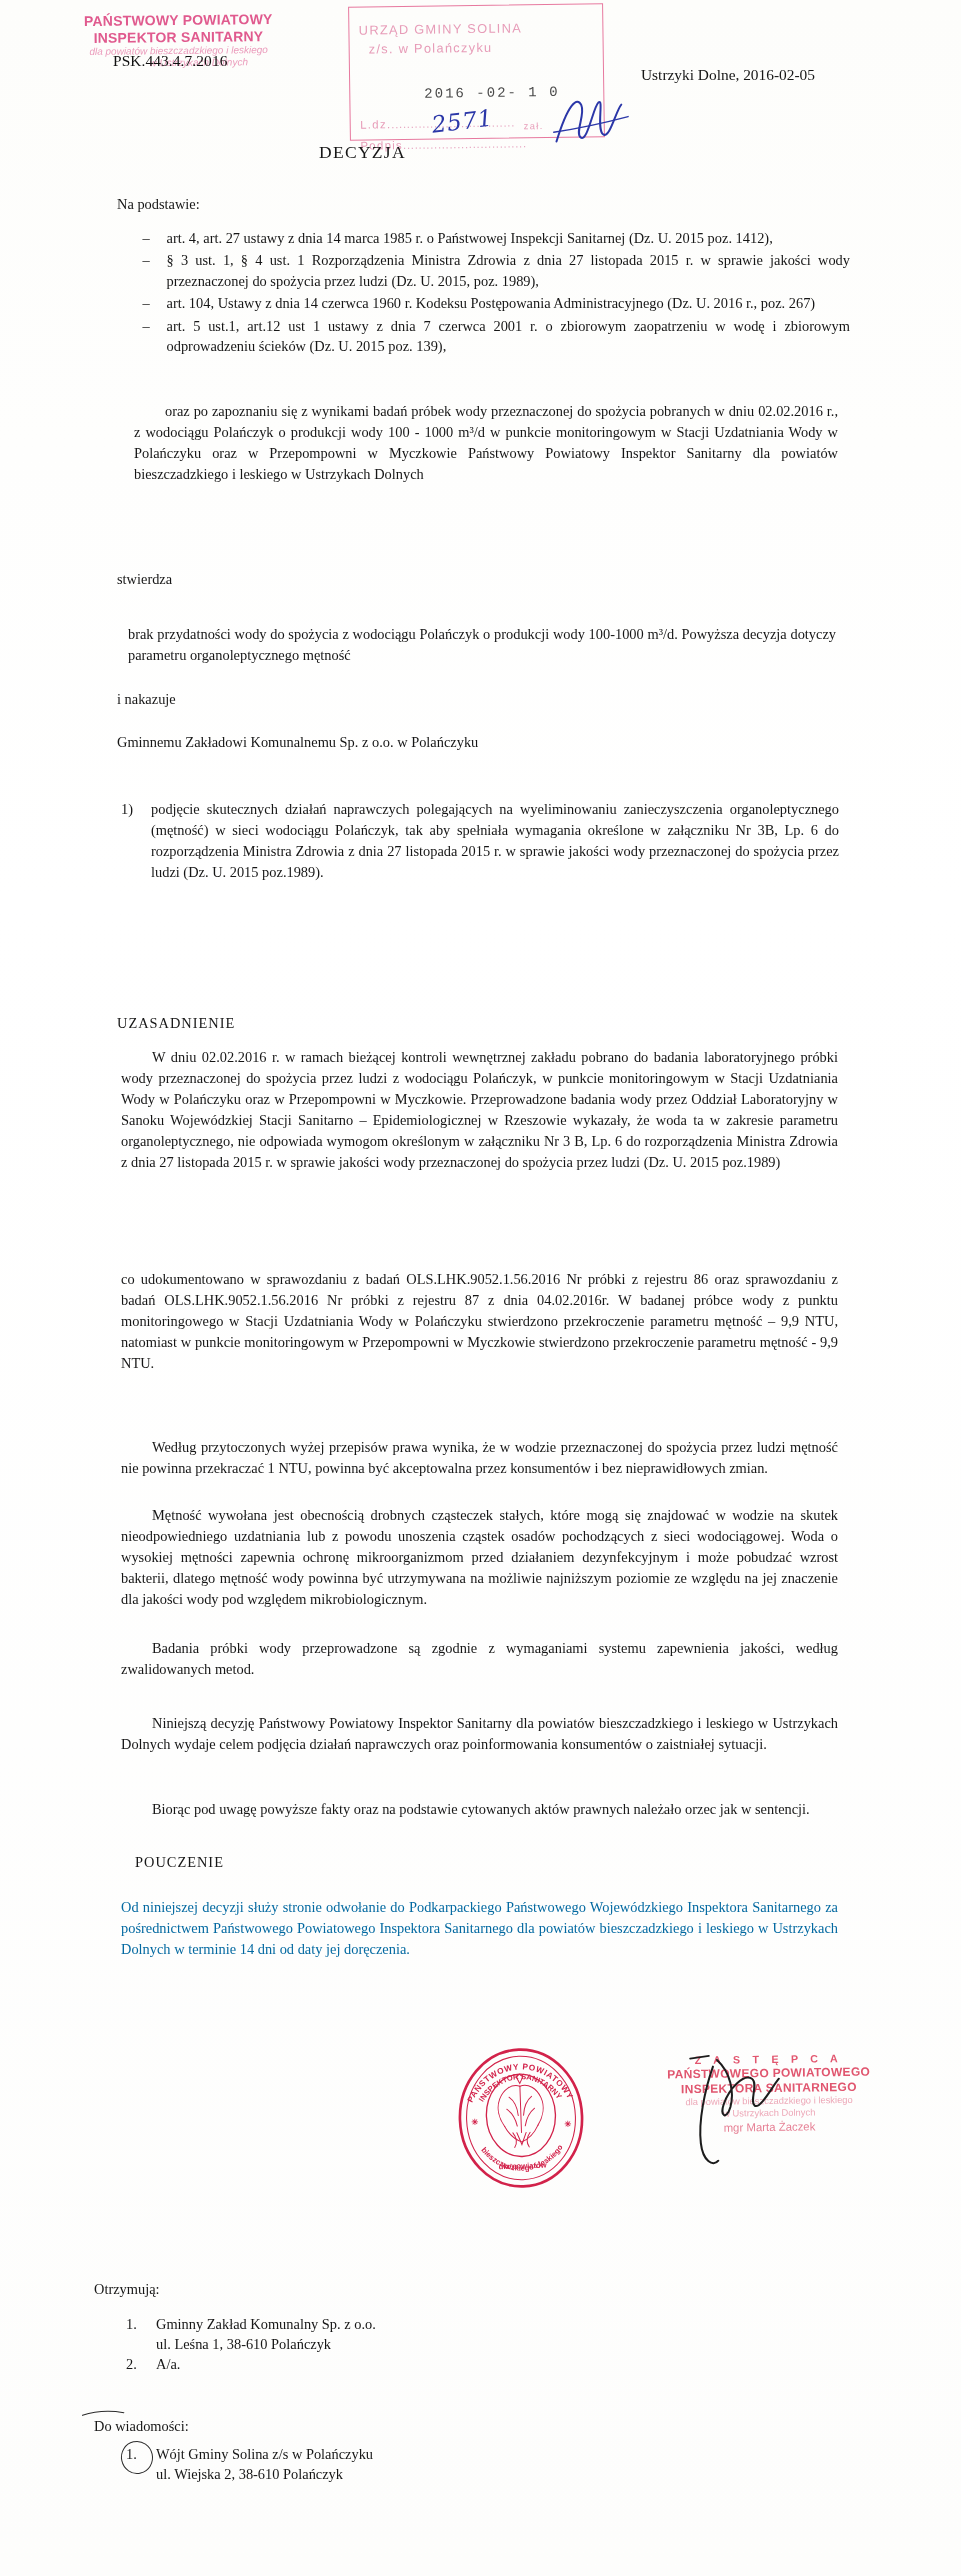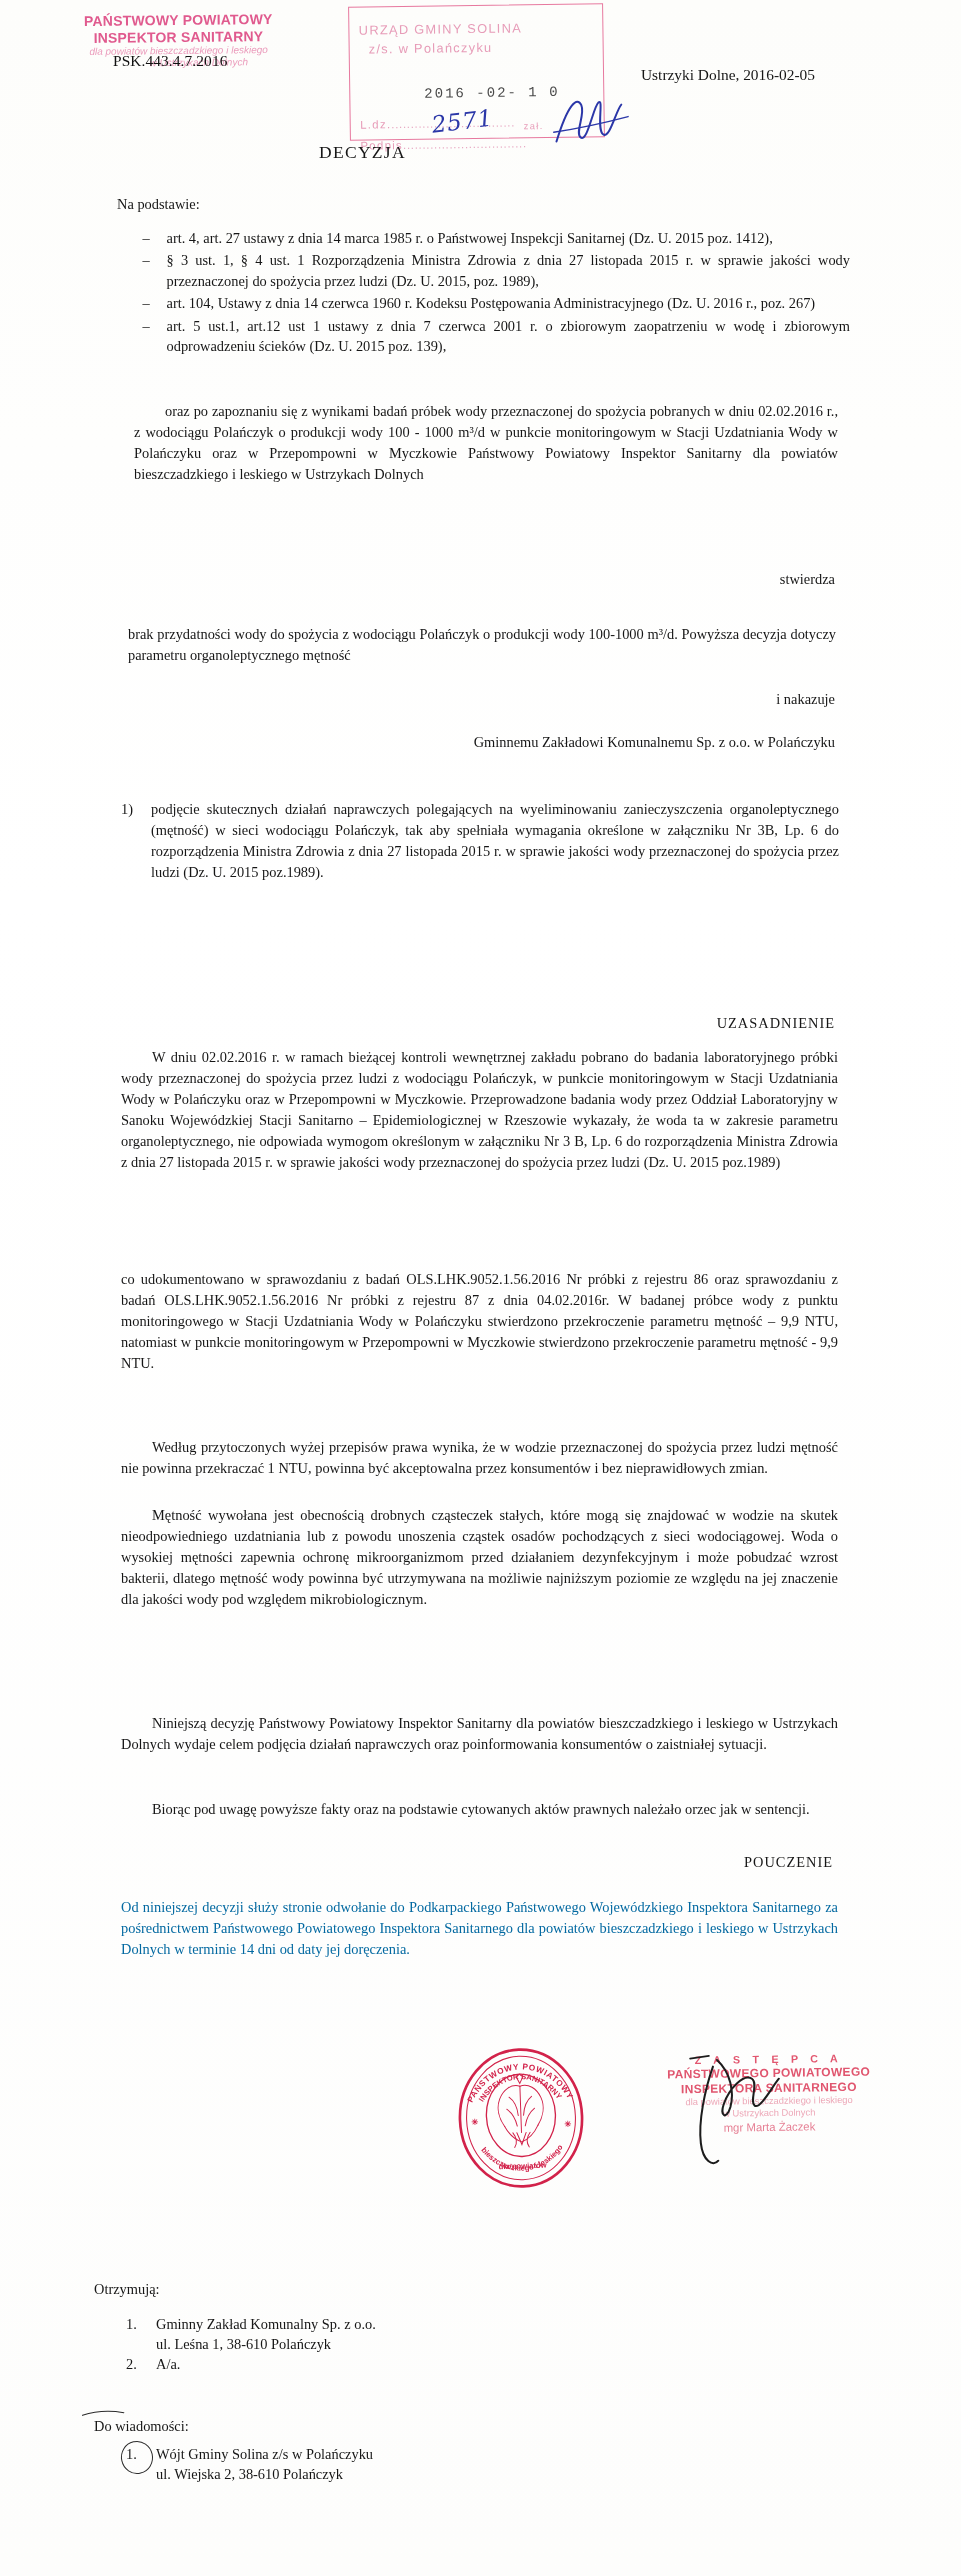--- a/index.html
+++ b/index.html
@@ -159,21 +159,21 @@
     text-align: justify;
   }
   ul.basis li::before {
     content: "\2013";
     position: absolute;
     left: 5.4px;
     top: 0;
   }
 
   .para { text-align: justify; }
-  .center { text-align: right; }
+  .center { text-align: left; }
   .ind { text-indent: 31px; }
 
   ol.points {
     position: absolute;
     left: 117px;
     width: 722px;
     margin: 0;
     padding: 0;
     list-style: none;
     font-size: 14.4px;
@@ -341,26 +341,27 @@
   <div class="body-block center" style="top:1013px; left:117px; width:718px; letter-spacing:1px;">UZASADNIENIE</div>
 
   <div class="body-block para ind" style="top:1047px; left:121px; width:717px;">W dniu 02.02.2016 r. w ramach bieżącej kontroli wewnętrznej zakładu pobrano do badania laboratoryjnego próbki wody przeznaczonej do spożycia przez ludzi z wodociągu Polańczyk, w punkcie monitoringowym w Stacji Uzdatniania Wody w Polańczyku oraz w Przepompowni w Myczkowie. Przeprowadzone badania wody przez Oddział Laboratoryjny w Sanoku Wojewódzkiej Stacji Sanitarno – Epidemiologicznej w Rzeszowie wykazały, że woda ta w zakresie parametru organoleptycznego, nie odpowiada wymogom określonym w załączniku Nr 3 B, Lp. 6 do rozporządzenia Ministra Zdrowia z dnia 27 listopada 2015 r. w sprawie jakości wody przeznaczonej do spożycia przez ludzi (Dz. U. 2015  poz.1989)</div>
 
   <div class="body-block para" style="top:1269px; left:121px; width:717px;">co udokumentowano w sprawozdaniu z badań OLS.LHK.9052.1.56.2016 Nr próbki z rejestru 86 oraz sprawozdaniu z badań OLS.LHK.9052.1.56.2016 Nr próbki z rejestru 87 z dnia 04.02.2016r. W badanej próbce wody z punktu monitoringowego w Stacji Uzdatniania Wody w Polańczyku stwierdzono przekroczenie parametru mętność – 9,9 NTU, natomiast w punkcie monitoringowym w Przepompowni w Myczkowie stwierdzono przekroczenie parametru mętność - 9,9 NTU.</div>
 
   <div class="body-block para ind" style="top:1437px; left:121px; width:717px;">Według przytoczonych wyżej przepisów prawa wynika, że w wodzie przeznaczonej do spożycia przez ludzi mętność nie powinna przekraczać 1 NTU, powinna być akceptowalna przez konsumentów i bez nieprawidłowych zmian.</div>
 
   <div class="body-block para ind" style="top:1505px; left:121px; width:717px;">Mętność wywołana jest obecnością drobnych cząsteczek stałych, które mogą się znajdować w wodzie na skutek nieodpowiedniego uzdatniania lub z powodu unoszenia cząstek osadów pochodzących z sieci wodociągowej. Woda o wysokiej mętności zapewnia ochronę mikroorganizmom przed działaniem dezynfekcyjnym i może pobudzać wzrost bakterii, dlatego mętność wody powinna być utrzymywana na możliwie najniższym poziomie ze względu na jej znaczenie dla jakości wody pod względem mikrobiologicznym.</div>
 
+  <div class="body-block para ind" style="top:1638px; left:121px; width:717px;">Badania próbki wody przeprowadzone są zgodnie z wymaganiami systemu zapewnienia jakości, według zwalidowanych metod.</div>
 
   <div class="body-block para ind" style="top:1713px; left:121px; width:717px;">Niniejszą decyzję Państwowy Powiatowy Inspektor Sanitarny dla powiatów bieszczadzkiego i leskiego w Ustrzykach Dolnych wydaje celem podjęcia działań naprawczych oraz poinformowania konsumentów o zaistniałej sytuacji.</div>
 
   <div class="body-block para ind" style="top:1799px; left:121px; width:717px;">Biorąc pod uwagę powyższe fakty oraz na podstawie cytowanych aktów prawnych należało orzec jak w sentencji.</div>
 
-  <div class="body-block center" style="top:1852px; left:115px; width:718px; letter-spacing:1px;">POUCZENIE</div>
+  <div class="body-block center" style="top:1852px; left:135px; width:718px; letter-spacing:1px;">POUCZENIE</div>
 
   <div class="body-block para semi-faded" style="top:1897px; left:121px; width:717px;">Od niniejszej decyzji służy stronie odwołanie do Podkarpackiego Państwowego Wojewódzkiego Inspektora Sanitarnego za pośrednictwem Państwowego Powiatowego Inspektora Sanitarnego dla powiatów bieszczadzkiego i leskiego w Ustrzykach Dolnych w terminie 14 dni od daty jej doręczenia.</div>
 
   <svg class="seal" viewBox="0 0 210 220">
     <defs>
       <path id="arcTop" d="M 22,118 A 84,96 0 0 1 188,118"></path>
       <path id="arcTop2" d="M 36,118 A 70,80 0 0 1 174,118"></path>
       <path id="arcBot" d="M 26,112 A 80,92 0 0 0 184,112"></path>
     </defs>
     <ellipse cx="105" cy="110" rx="92" ry="103" fill="none" stroke="#d2224a" stroke-width="4"></ellipse>

